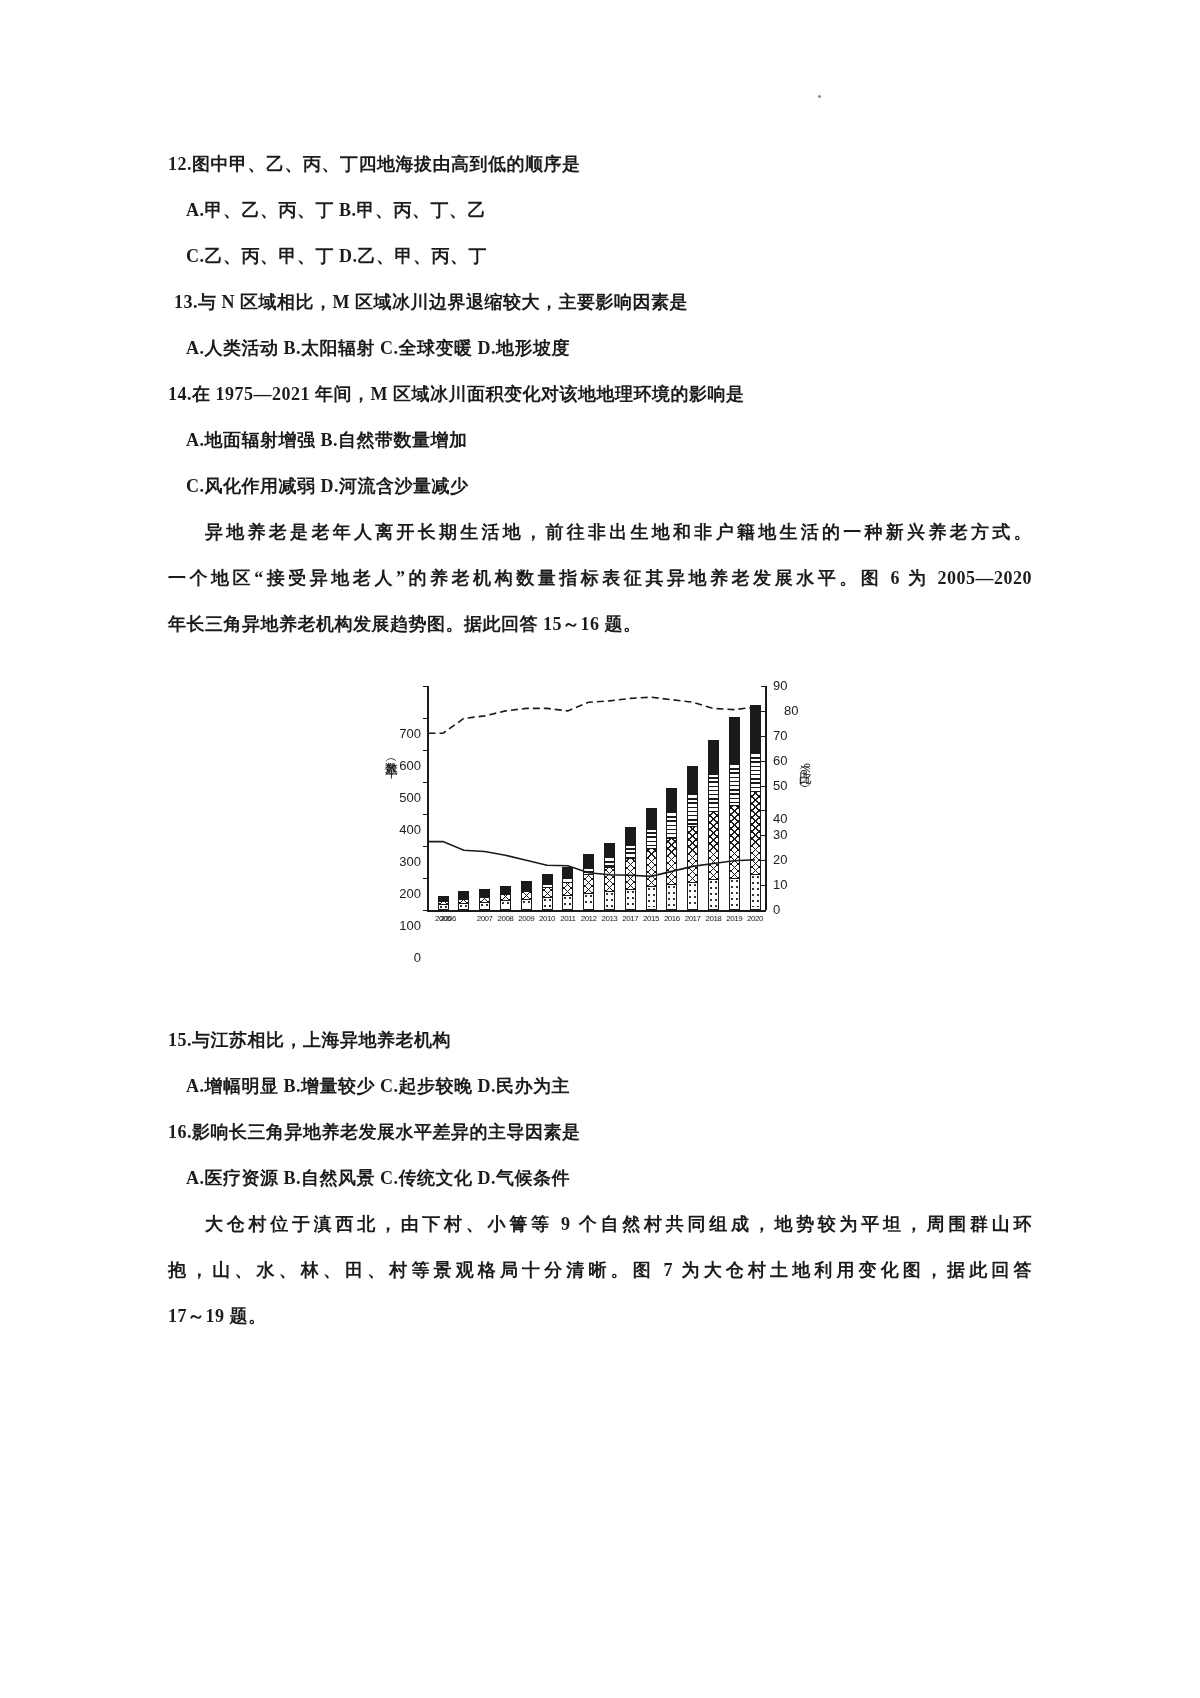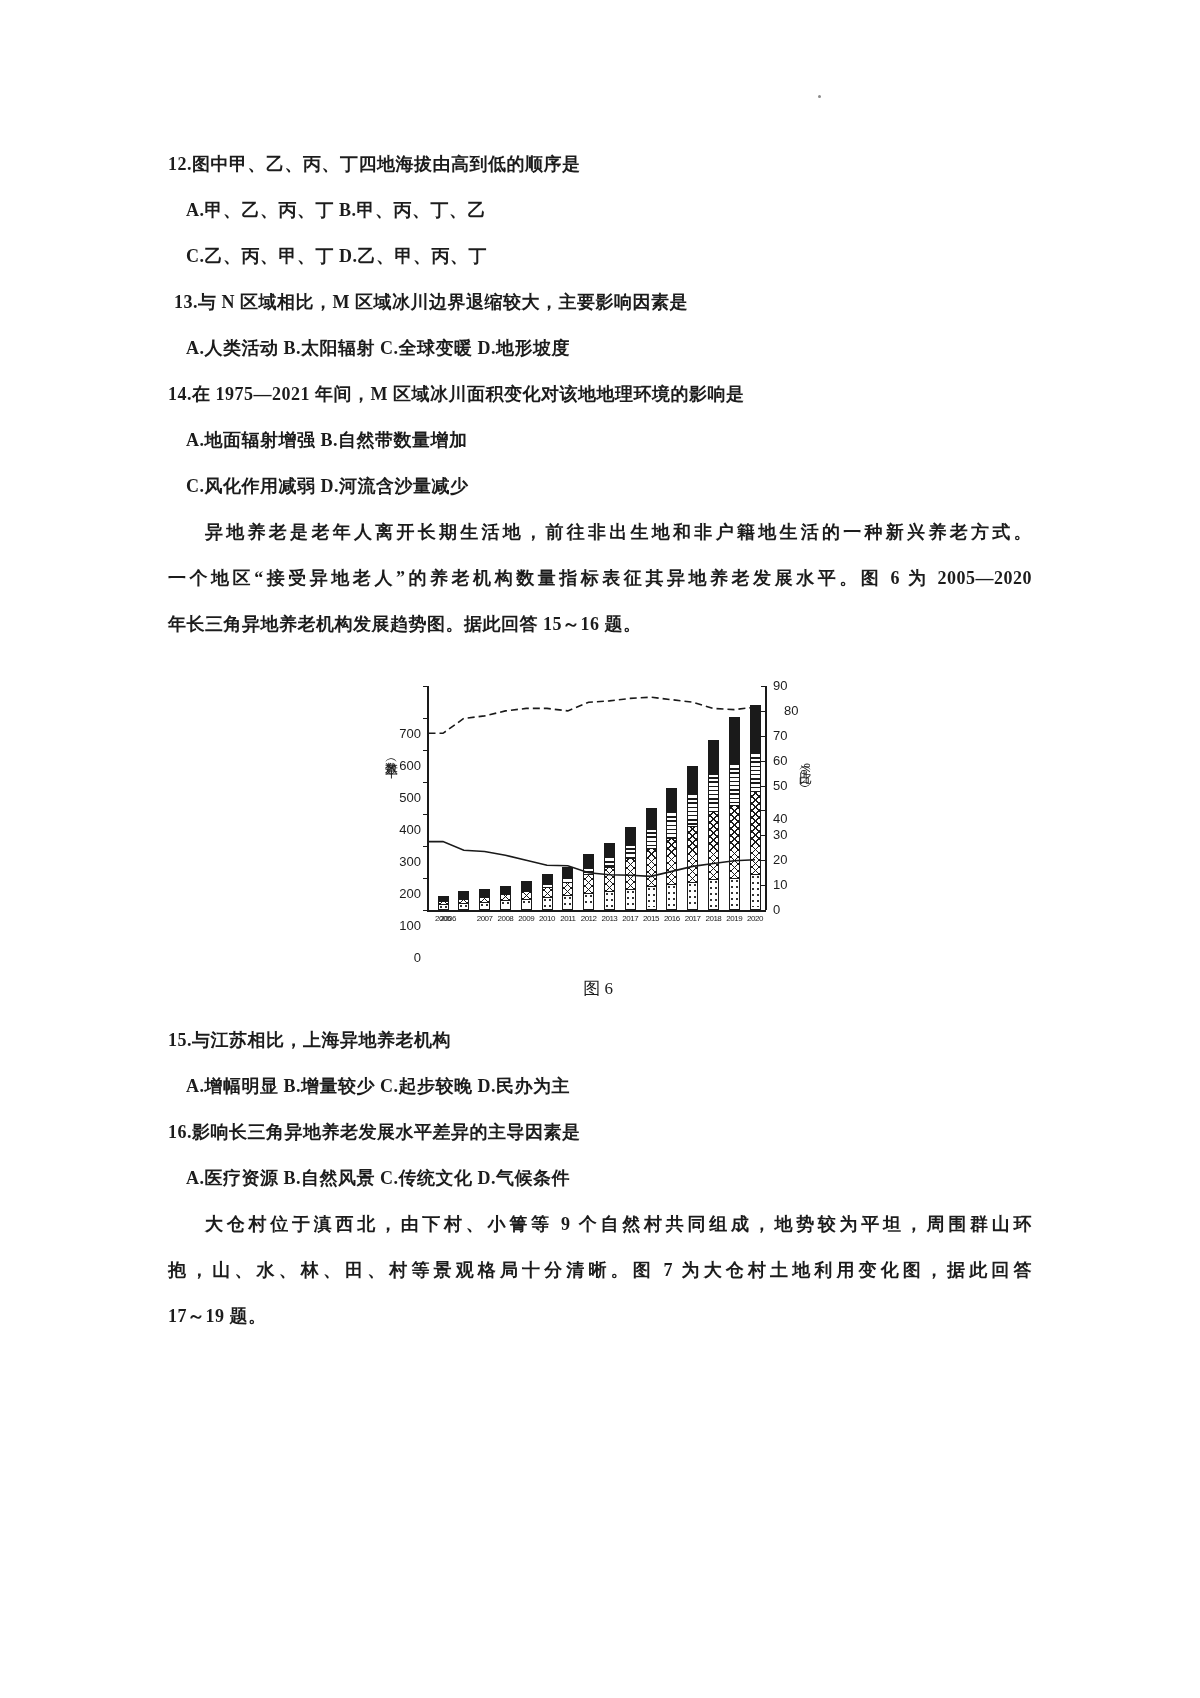--- a/index.html
+++ b/index.html
@@ -216,21 +216,20 @@
       <div class="xlab" style="left: 228.4px; top: 254px; position: absolute;">2013</div>
       <div class="xlab" style="left: 249.2px; top: 254px; position: absolute;">2017</div>
       <div class="xlab" style="left: 270px; top: 254px; position: absolute;">2015</div>
       <div class="xlab" style="left: 290.8px; top: 254px; position: absolute;">2016</div>
       <div class="xlab" style="left: 311.6px; top: 254px; position: absolute;">2017</div>
       <div class="xlab" style="left: 332.4px; top: 254px; position: absolute;">2018</div>
       <div class="xlab" style="left: 353.2px; top: 254px; position: absolute;">2019</div>
       <div class="xlab" style="left: 374px; top: 254px; position: absolute;">2020</div>
     </div>
 
-  <div class="caption" style="top:317px;">图 6</div>
 <div class="axis" style="left: 59px; top: 26px; width: 1.5px; height: 224px;"></div>
     <div class="axis" style="left: 397px; top: 26px; width: 1.5px; height: 224px;"></div>
     <div class="axis" style="left: 59px; top: 250px; width: 339px; height: 1.5px;"></div>
   </div>
 
 <div class="tline" style="left:168px;top:1026px;">15.与江苏相比，上海异地养老机构</div>
 <div class="tline" style="left:186px;top:1072px;">A.增幅明显 B.增量较少 C.起步较晚 D.民办为主</div>
 
 <div class="tline" style="left:168px;top:1118px;">16.影响长三角异地养老发展水平差异的主导因素是</div>
 <div class="tline" style="left:186px;top:1164px;">A.医疗资源 B.自然风景 C.传统文化 D.气候条件</div>

